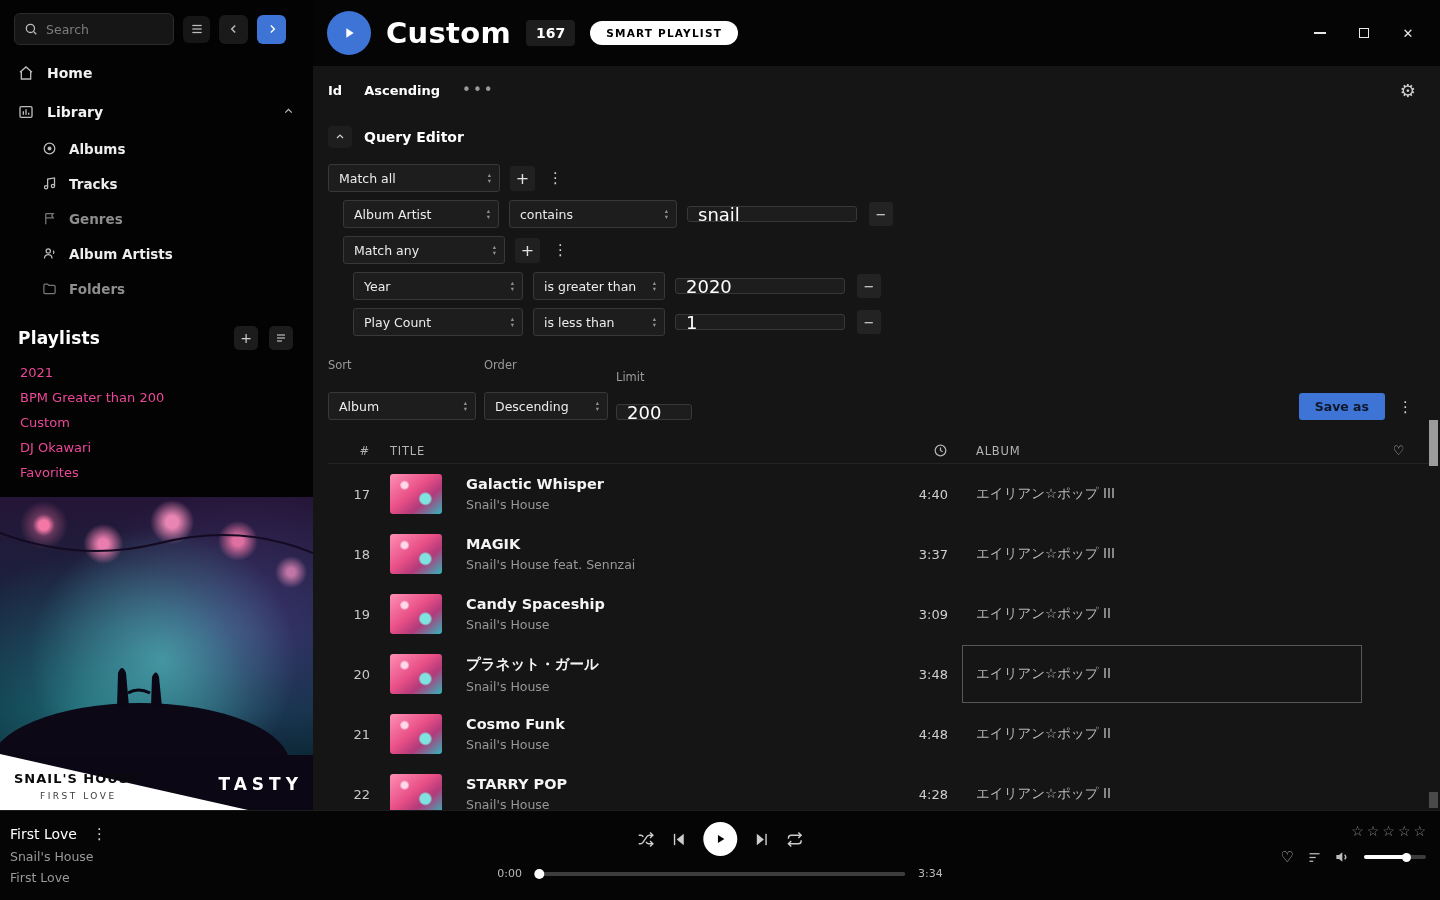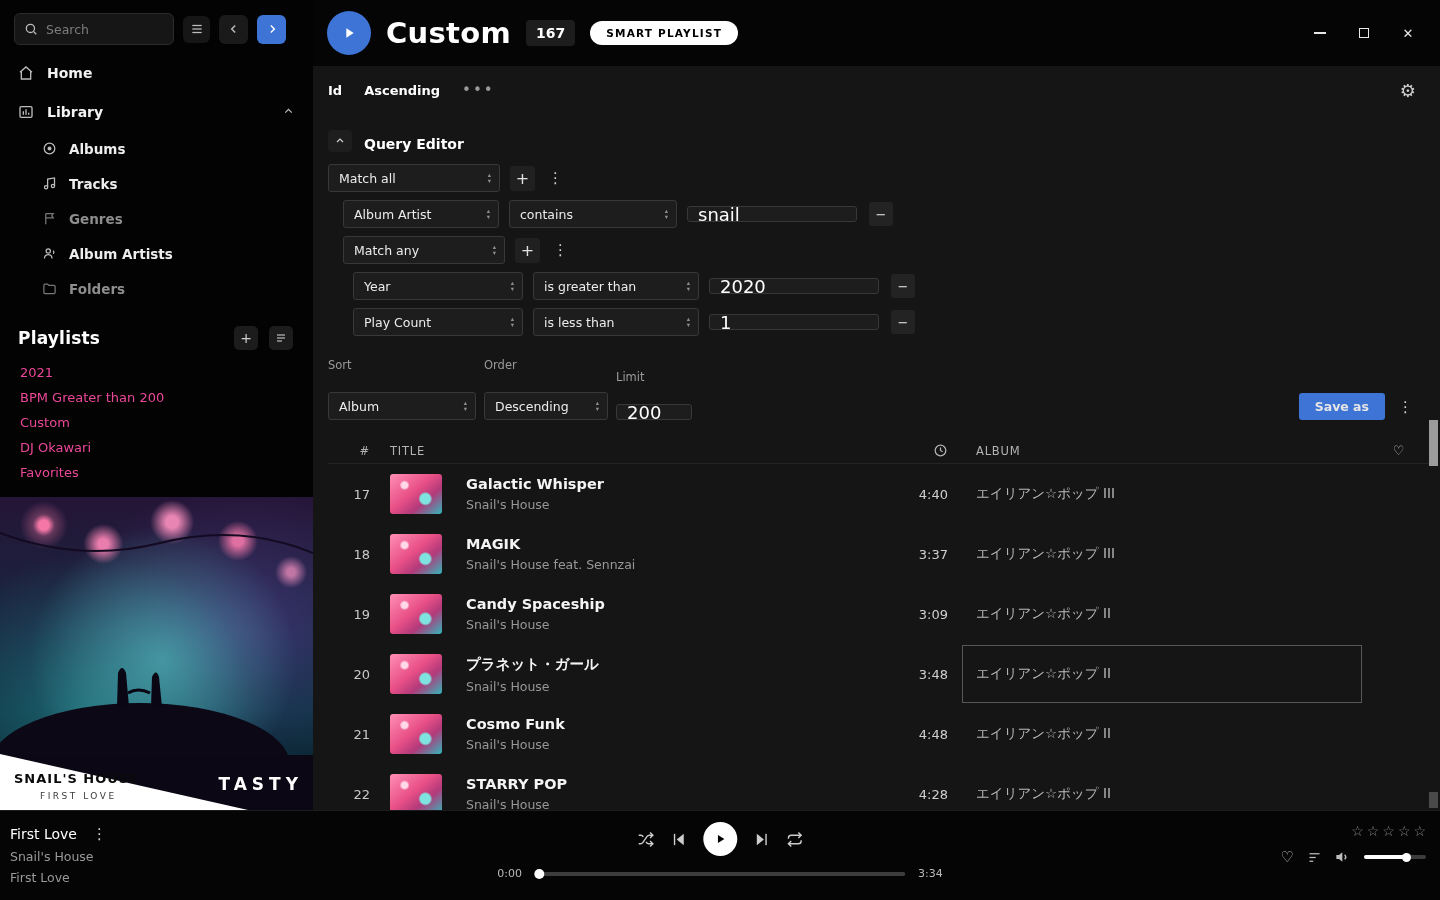--- a/index.html
+++ b/index.html
@@ -70,48 +70,48 @@
   .win-btn { width:16px; height:16px; display:flex; align-items:center; justify-content:center; color:#e8e8e8;
              cursor:pointer; font-size:13px; }
   .min-glyph { width:12px; height:1.5px; background:#e8e8e8; }
   .max-glyph { width:10px; height:10px; border:1.5px solid #e8e8e8; }
 
   .content { padding:0 10px 0 15px; }
   .toolbar { height:48px; display:flex; align-items:center; gap:22px; font-size:13px; font-weight:700; }
   .toolbar .more { color:#9a9a9a; font-size:15px; letter-spacing:2px; cursor:pointer; font-weight:400; }
   .toolbar .gear { margin-left:auto; color:#cfcfcf; font-size:18px; cursor:pointer; padding-right:14px; }
 
-  .qe-header { display:flex; align-items:flex-end; gap:12px; height:30px; margin-top:8px; }
+  .qe-header { display:flex; align-items:center; gap:12px; height:30px; margin-top:8px; }
   .collapse-btn { width:24px; height:22px; border-radius:4px; background:#1e1e1e; display:flex; align-items:center;
                   justify-content:center; color:#cfcfcf; cursor:pointer; }
   .qe-title { font-size:14px; font-weight:700; }
   .qe-row { display:flex; align-items:center; gap:10px; margin-top:8px; }
   .qe-row.first { margin-top:12px; }
   .ind1 { margin-left:15px; } .ind2 { margin-left:25px; }
   .select { height:28px; background:#1d1d1d; border:1px solid #383838; border-radius:3px; display:flex;
             align-items:center; gap:8px; padding:0 8px 0 10px; font-size:12.5px; color:#ececec; cursor:pointer; }
   .select .spin { margin-left:auto; color:#8f8f8f; font-size:6.5px; line-height:.95; display:flex;
                   flex-direction:column; align-items:center; }
   .w-root{width:172px;} .w-field{width:156px;} .w-op{width:168px;} .w-gmatch{width:162px;}
-  .w-gfield{width:170px;} .w-gop{width:166px;}
+  .w-gfield{width:170px;} .w-gop{width:132px;}
   .qinput { height:16px; background:#1d1d1d; border:1px solid #383838; border-radius:3px; padding:0 10px;
             color:#fff; font-size:18px; width:170px; font-family:inherit; outline:none; }
   .mini-btn { width:25px; height:25px; border-radius:3px; background:#202020; display:flex; align-items:center;
               justify-content:center; color:#e0e0e0; font-size:16px; cursor:pointer; }
   .dots-btn { background:none; border:none; color:#cfcfcf; font-size:15px; cursor:pointer; padding:0 3px;
               font-family:inherit; }
   .minus-btn { width:24px; height:24px; border-radius:3px; background:#232323; display:flex; align-items:center;
                justify-content:center; color:#ddd; font-size:13px; cursor:pointer; margin-left:2px; }
 
   .sort-row { display:flex; gap:8px; margin-top:22px; align-items:flex-end; }
   .fld { display:flex; flex-direction:column; gap:20px; }
   .fld label { font-size:11.5px; color:#9a9a9a; }
   .w-sort{width:148px;} .w-order{width:124px;} .qinput.w-limit{width:76px;}
   .save-group { margin-left:auto; display:flex; align-items:center; gap:10px; padding-right:14px; }
-  .save-btn { background:var(--accent); color:#e5e5e5; border:none; border-radius:3px; height:27px; padding:0 16px;
+  .save-btn { background:var(--accent); color:#0f172a; border:none; border-radius:3px; height:27px; padding:0 16px;
               font-size:12.5px; font-weight:700; cursor:pointer; font-family:inherit; }
 
   
   .ttable { margin-top:18px; }
   .tgrid { display:grid; grid-template-columns:56px 72px 430px 90px 400px 46px; align-items:center; }
   .thead { height:26px; color:#b3b3b3; font-size:11.5px; letter-spacing:.8px; border-bottom:1px solid #242424; }
   .th-num { text-align:right; padding-right:14px; }
   .th-title { padding-left:6px; font-weight:400; }
   .th-dur { display:flex; justify-content:flex-end; padding-right:28px; color:#b3b3b3; }
   .th-album { font-weight:400; }

